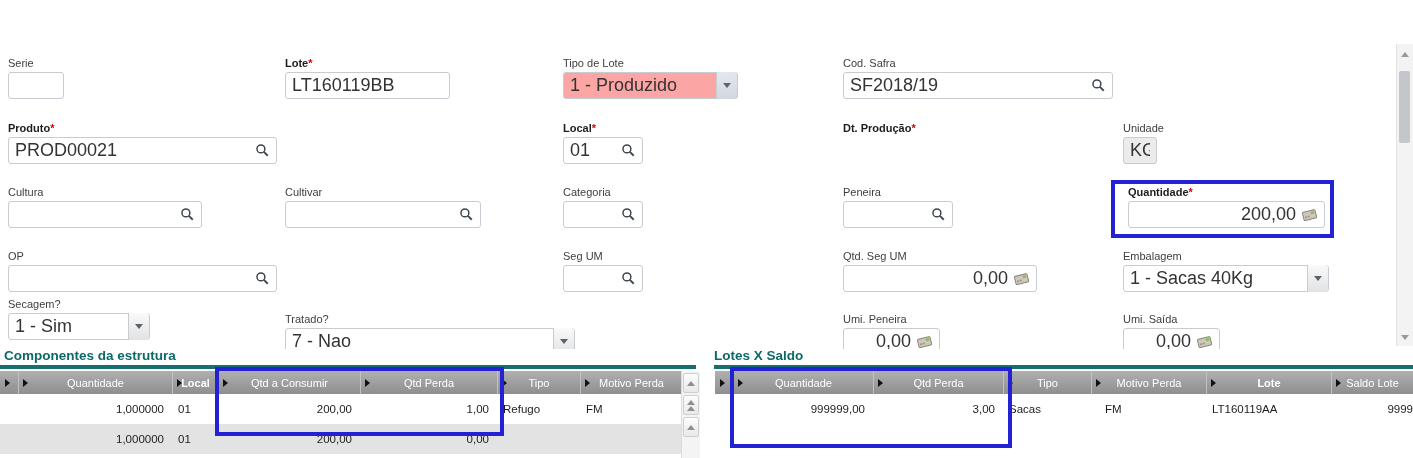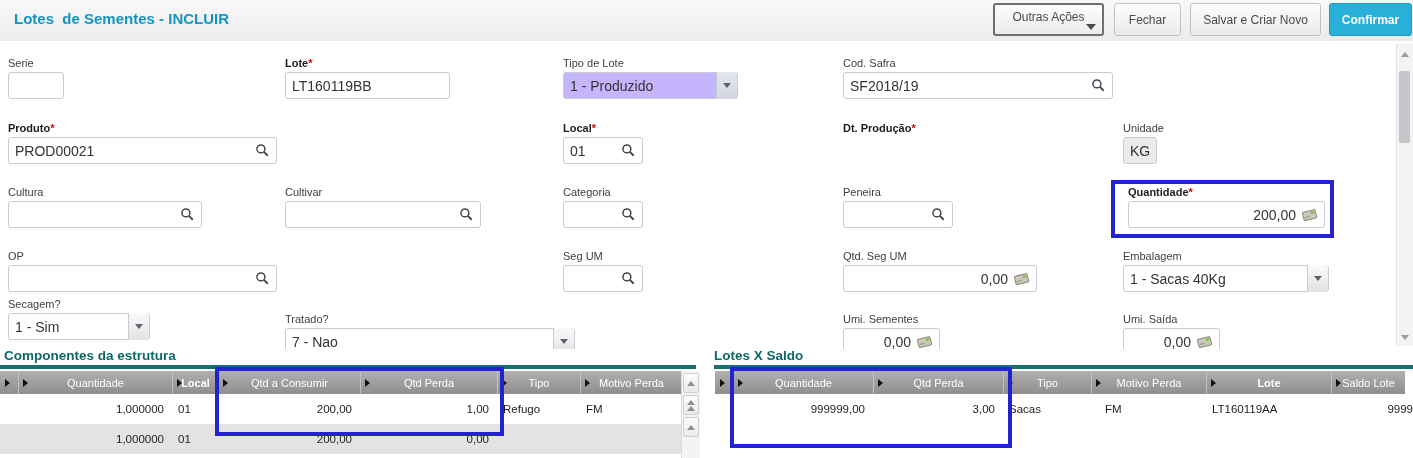--- a/index.html
+++ b/index.html
@@ -24,22 +24,22 @@
         border-left:5px solid transparent;border-right:5px solid transparent;
         border-top:6px solid #4a4a4a;}
 
   
   .form{position:absolute;left:0;top:41px;width:1413px;height:308px;background:#fff;overflow:hidden;}
   .field{position:absolute;}
   .flabel{font-size:11px;color:#3e3e3e;margin-bottom:3px;white-space:nowrap;}
   .flabel.b{font-weight:bold;color:#1c1c1c;}
   .req{color:#d40000;font-weight:bold;}
   .finput{box-sizing:border-box;height:27px;border:1px solid #c7ccd3;border-radius:3px;
-          background:#fff;display:flex;align-items:center;padding:0 6px;font-size:14px;color:#333;}
-  .finput.dis{background:#c4b5fd;}
+          background:#fff;display:flex;align-items:center;padding:0 6px;font-size:18px;color:#333;}
+  .finput.dis{background:#fca5a5;}
   .finput.grey{background:#ebebeb;justify-content:center;}
   .fval{flex:1;white-space:nowrap;overflow:hidden;}
   .fval.r{text-align:right;}
   .fval.c{text-align:center;}
   .ico{flex:0 0 auto;margin-left:5px;display:flex;align-items:center;}
   .ddbtn{flex:0 0 20px;align-self:stretch;margin:-1px -6px -1px 5px;border-left:1px solid #c7ccd3;
          background:linear-gradient(#fafafa,#e2e2e2);display:flex;align-items:center;justify-content:center;
          border-radius:0 3px 3px 0;}
   .ddbtn.disdd{background:linear-gradient(#e3e7ee,#d3d8e0);}
   .tri-dn{width:0;height:0;border-left:4px solid transparent;border-right:4px solid transparent;
@@ -84,37 +84,20 @@
   .hl{position:absolute;border:4px solid #2222d2;z-index:6;}
 
   
   svg{display:block;}
 </style>
 </head>
 <body>
 
 <div id="page">
 
-  <div class="topbar">
-    <div class="title">Lotes  de Sementes - INCLUIR</div>
-
-    <div class="tbtn outras">
-      <span style="margin-top:-6px">Outras Ações</span>
-      <span class="dd-corner"></span>
-    </div>
-    <div class="tbtn fechar">
-      <span>Fechar</span>
-    </div>
-    <div class="tbtn salvar">
-      <span>Salvar e Criar Novo</span>
-    </div>
-    <div class="tbtn confirm">
-      <span>Confirmar</span>
-    </div>
-  </div>
 
   <div class="form">
 
     <div class="field" style="left:8px;top:16px;width:56px">
       <div class="flabel">Serie</div>
       <div class="finput">
           <span class="fval"></span>
         </div>
     </div>
 
@@ -321,21 +304,21 @@
       <div class="flabel">Tratado?</div>
       <div class="finput">
         <span class="fval">7 - Nao</span>
         <span class="ddbtn">
             <i class="tri-dn"></i>
           </span>
       </div>
     </div>
 
     <div class="field" style="left:843px;top:272px;width:97px">
-      <div class="flabel">Umi. Sementes</div>
+      <div class="flabel">Umi. Peneira</div>
       <div class="finput">
         <span class="fval r">0,00</span>
         <span class="ico">
           <svg width="17" height="14" viewBox="0 0 17 14">
               <g transform="rotate(-14 8 7)">
                 <rect x="2" y="3" width="13" height="8.5" rx="1.2" fill="#cdc8bb" stroke="#8d867a" stroke-width="1"></rect>
                 <rect x="10.2" y="4.3" width="3.4" height="2.6" fill="#7cc54a"></rect>
                 <rect x="3.6" y="7.6" width="2" height="1.6" fill="#9b948a"></rect>
                 <rect x="6.4" y="7.6" width="2" height="1.6" fill="#9b948a"></rect>
               </g>
@@ -456,21 +439,21 @@
           <span>Tipo</span>
         </div>
       <div class="gh" style="width:115px">
           <span class="harr"></span>
           <span>Motivo Perda</span>
         </div>
       <div class="gh b" style="width:125px">
           <span class="harr"></span>
           <span>Lote</span>
         </div>
-      <div class="gh" style="width:74px">
+      <div class="gh" style="width:82px">
           <span class="harr"></span>
           <span>Saldo Lote</span>
         </div>
     </div>
     <div class="grow">
       <div class="gc" style="width:18px"></div>
       <div class="gc r" style="width:140px">999999,00</div>
       <div class="gc r" style="width:130px">3,00</div>
       <div class="gc l" style="width:88px">Sacas</div>
       <div class="gc l" style="width:115px;padding-left:14px">FM</div>

